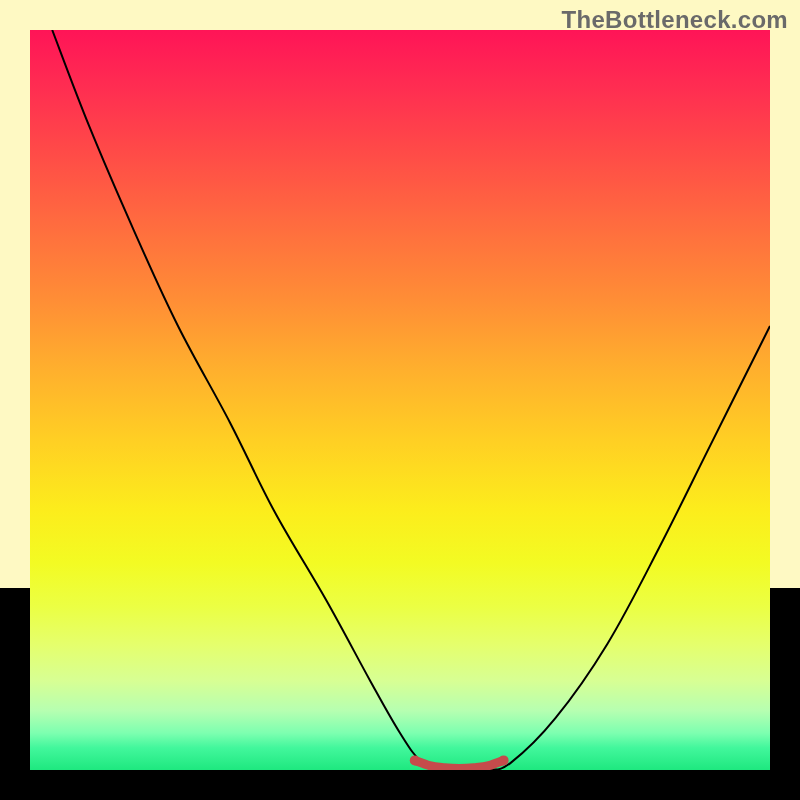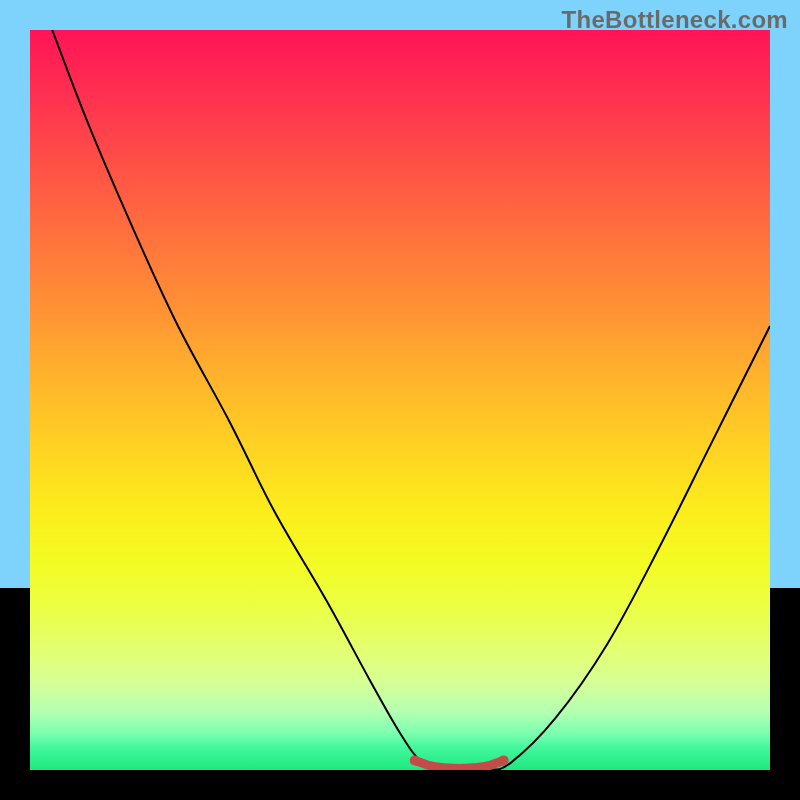--- a/index.html
+++ b/index.html
@@ -8,21 +8,21 @@
     width: 800px;
     height: 800px;
     background: #000;
     overflow: hidden;
     font-family: Arial, Helvetica, sans-serif;
   }
   .frame {
     position: relative;
     width: 800px;
     height: 588px;
-    background: #7dd3fc;
+    background: #fef9c3;
   }
   .watermark {
     position: absolute;
     top: 6px;
     right: 12px;
     color: #6a6a6a;
     font-size: 24px;
     font-weight: 600;
     letter-spacing: 0.3px;
     z-index: 10;

